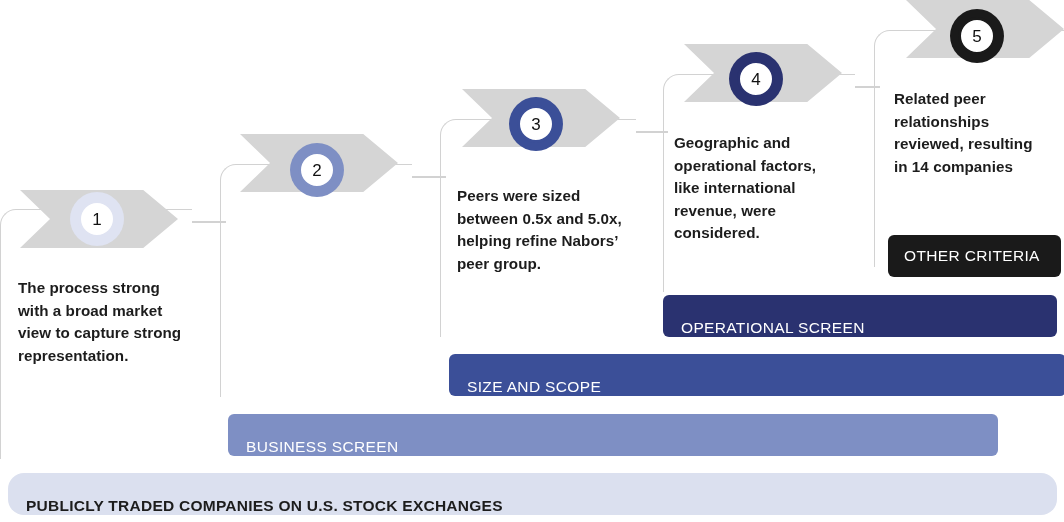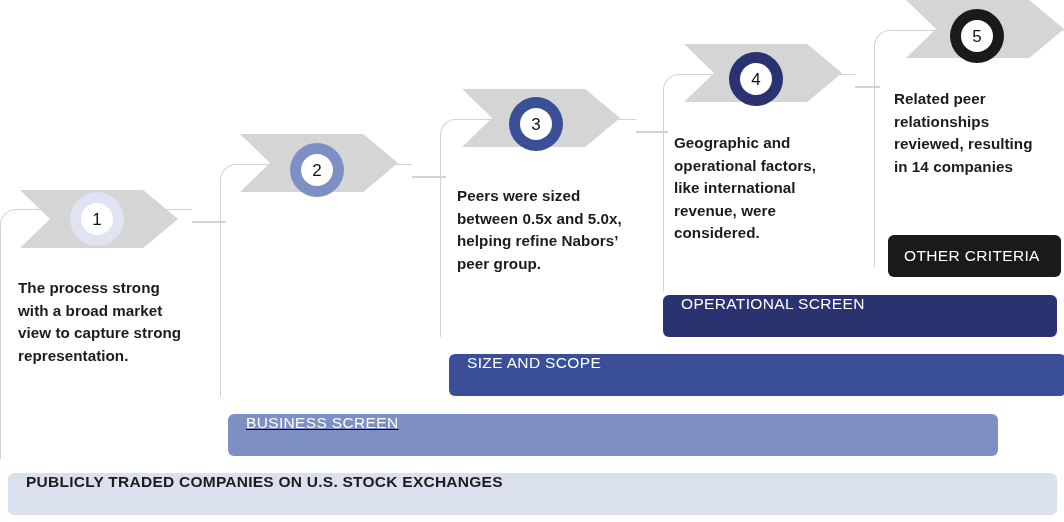--- a/index.html
+++ b/index.html
@@ -61,21 +61,21 @@
     font-size:17px;
     color:#111111;
     line-height:1;
   }
 
   
   .bar{
     position:absolute;
     border-radius:6px;
     display:flex;
-    align-items:flex-start;
+    align-items:flex-end;
     box-sizing:border-box;
     padding-left:18px;
   }
   .bar span{
     color:#ffffff;
     font-size:15.5px;
     letter-spacing:0.35px;
   }
   .bar.base span{
     color:#1c1c1c;
@@ -142,29 +142,29 @@
   <div class="bar" style="left:440px; top:354px; width:617px; height:42px; background:#3b4f98;margin-left:9px;">
     <span>SIZE AND SCOPE</span>
   </div>
 
   <div class="connector" style="left:396px; top:176px; width:50px;"></div>
   <div class="card" style="left:220px; top:164px; width:192px; height:233px;"></div>
   <div class="chev" style="left:240px; top:134px; width:158px; height:58px;"></div>
   <div class="badge" style="left:290px; top:143px; background:#7e8fc4;">
     <div class="inner" style="border-color:#7e8fc4;">2</div>
   </div>
-  <div class="bar" style="left:228px; top:414px; width:770px; height:42px; background:#7e8fc4;text-decoration:underline;">
+  <div class="bar" style="left:228px; top:414px; width:770px; height:42px; background:#7e8fc4;">
     <span>BUSINESS SCREEN</span>
   </div>
 
   <div class="connector" style="left:176px; top:221px; width:50px;"></div>
   <div class="card" style="left:0px; top:209px; width:192px; height:250px;"></div>
   <div class="chev" style="left:20px; top:190px; width:158px; height:58px;"></div>
   <div class="badge" style="left:70px; top:192px; background:#dfe3f2;">
     <div class="inner" style="border-color:#dfe3f2;">1</div>
   </div>
   <div class="card-text" style="left:18px; top:277px; width:168px;">The process strong with a broad market view to capture strong representation.</div>
 
-  <div class="bar base" style="left:8px; top:473px; width:1049px; height:42px; background:#dbe0ef;">
+  <div class="bar base" style="left:8px; top:473px; width:1049px; height:42px; background:#dbe0ef;border-radius:16px;">
     <span>PUBLICLY TRADED COMPANIES ON U.S. STOCK EXCHANGES</span>
   </div>
 
 </div>
 
 </body></html>

